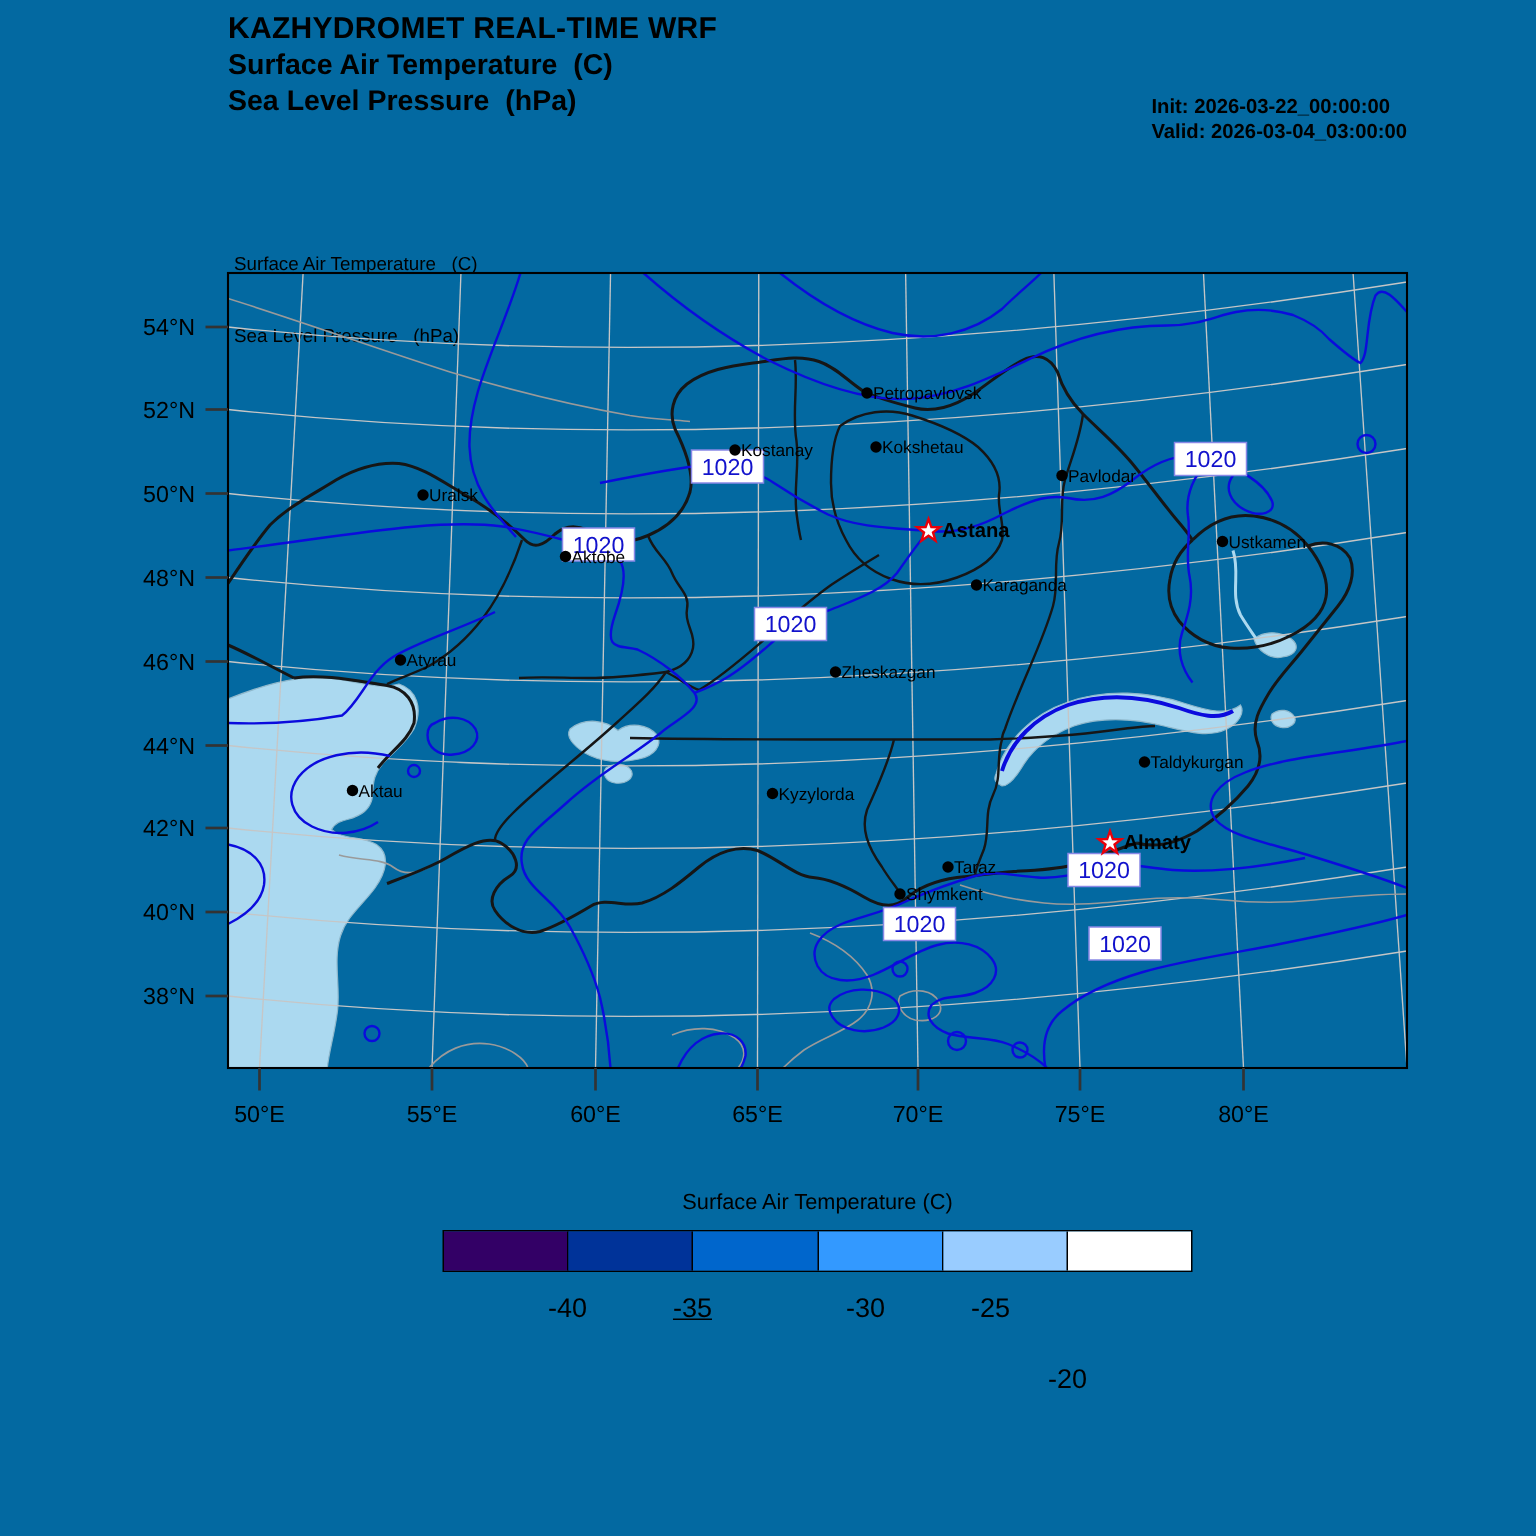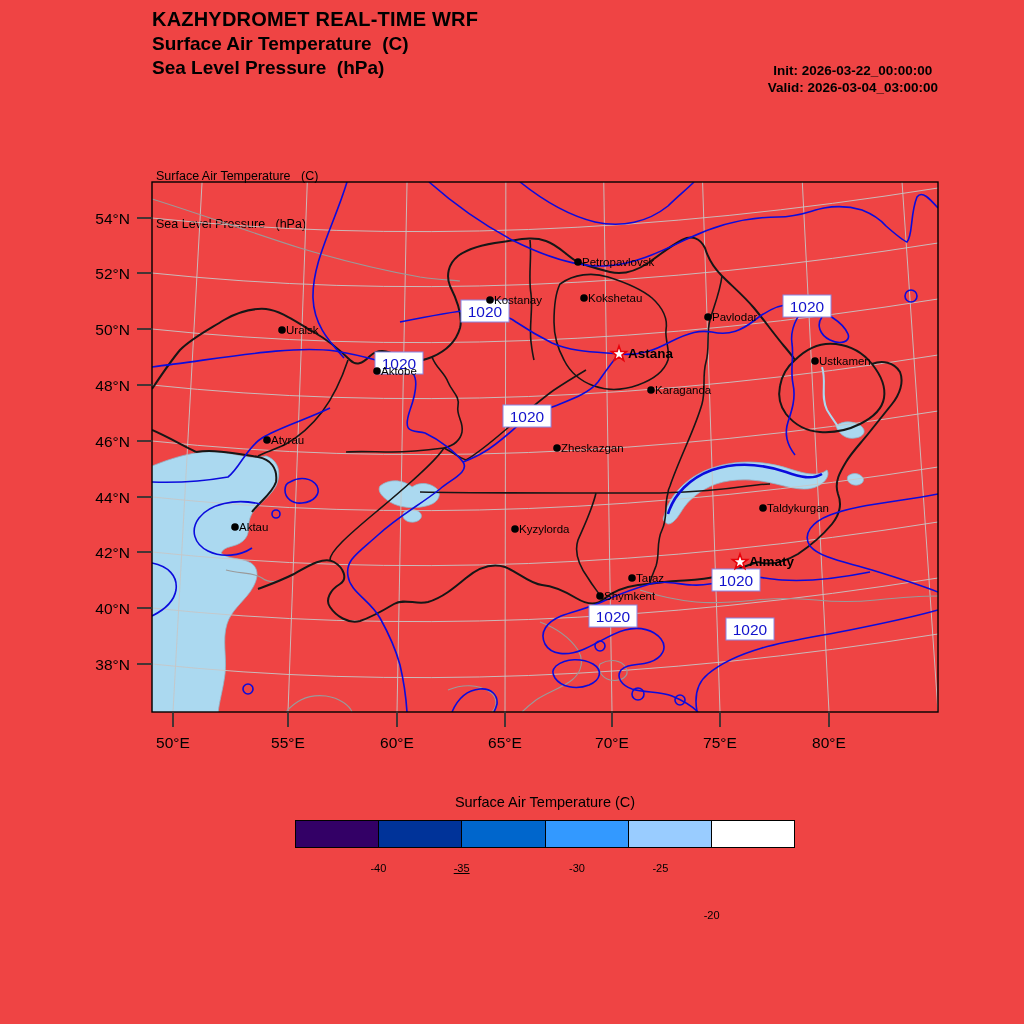--- a/index.html
+++ b/index.html
@@ -1,28 +1,28 @@
 <!DOCTYPE html>
 <html><head>
 <meta charset="utf-8">
 <style>
   html,body{margin:0;padding:0;background:#fff;}
-  #page{position:relative;width:1024px;height:1024px;background:#ef4444;overflow:hidden;
+  #page{position:relative;width:1024px;height:1024px;background:#0369a1;overflow:hidden;
         font-family:"Liberation Sans","DejaVu Sans",sans-serif;color:#000;}
   .title-block{position:absolute;left:152px;top:8px;}
   .title-line1{font-size:20px;font-weight:bold;letter-spacing:.2px;white-space:pre;}
   .title-line2,.title-line3{font-size:19px;font-weight:bold;white-space:pre;margin-top:2px;}
-  .init-block{position:absolute;right:86px;top:62px;text-align:center;font-size:13.5px;line-height:17px;font-weight:bold;}
+  .init-block{position:absolute;right:86px;top:62px;text-align:left;font-size:13.5px;line-height:17px;font-weight:bold;}
   .subtitle-block{position:absolute;left:156px;top:136px;font-size:12.5px;line-height:16px;white-space:pre;}
   svg{position:absolute;left:0;top:0;}
   .colorbar-title{position:absolute;left:295px;width:500px;top:794px;text-align:center;font-size:14.5px;}
   .colorbar{position:absolute;left:295px;top:820px;width:500px;height:28px;display:flex;border:1px solid #000;box-sizing:border-box;}
   .colorbar .seg{flex:1;border-right:1px solid #000;}
   .colorbar .seg:last-child{border-right:none;}
-  .cb-ticks{position:absolute;left:295px;top:862px;width:500px;height:20px;font-size:11px;}
+  .cb-ticks{position:absolute;left:295px;top:862px;width:500px;height:20px;font-size:18px;}
   .cb-ticks span{position:absolute;transform:translateX(-50%);}
 </style>
 </head>
 <body>
 
 <div id="page">
   <div class="title-block">
     <div class="title-line1">KAZHYDROMET REAL-TIME WRF</div>
     <div class="title-line2">Surface Air Temperature  (C)</div>
     <div class="title-line3">Sea Level Pressure  (hPa)</div>

